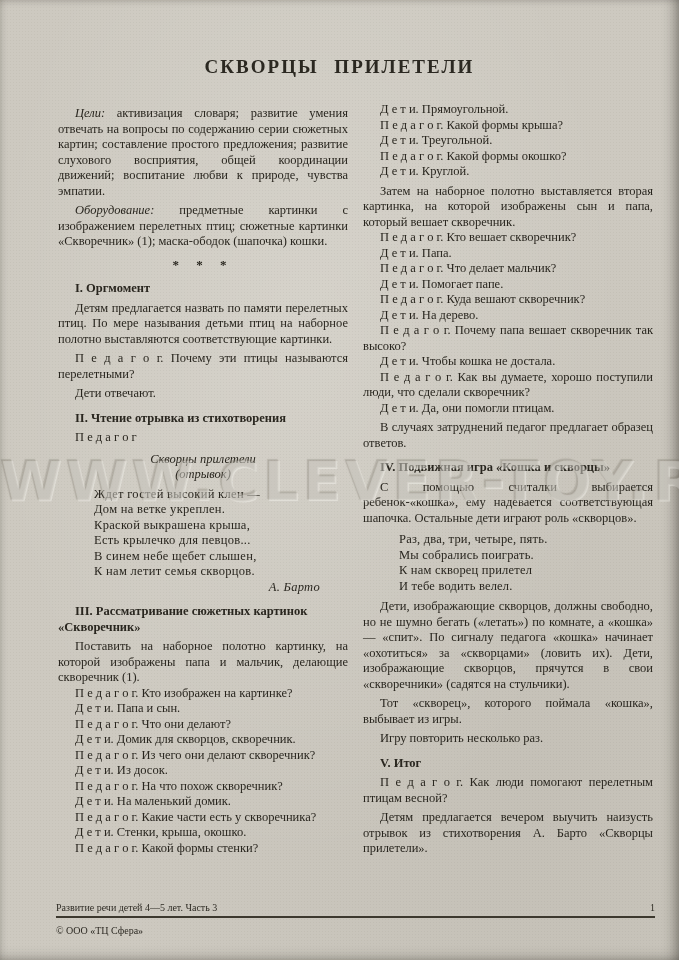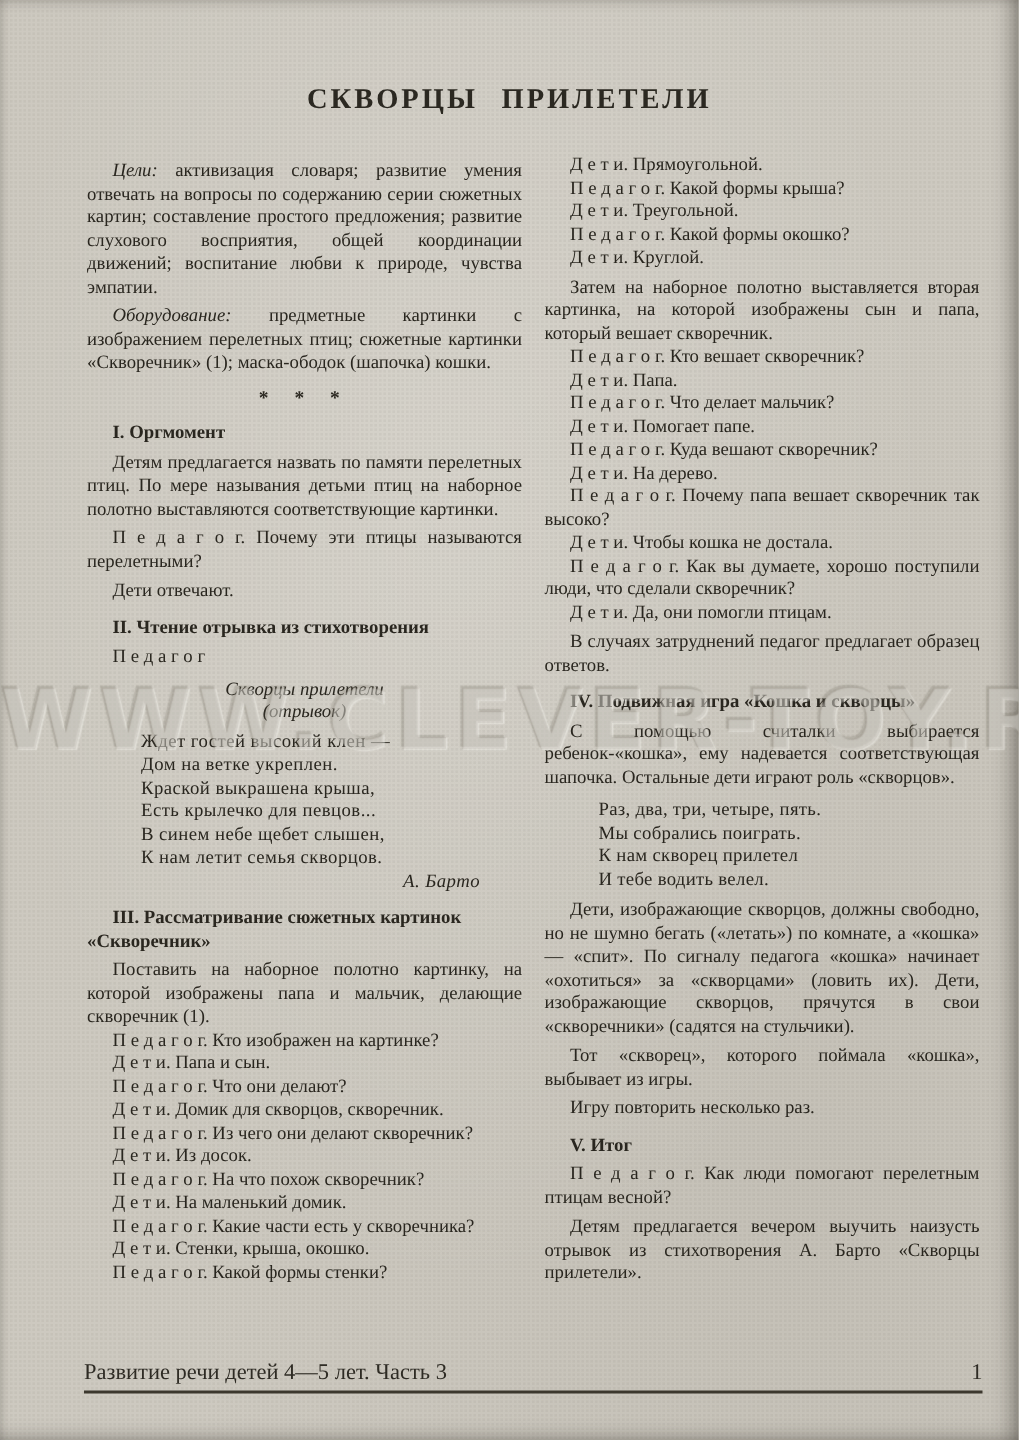--- a/index.html
+++ b/index.html
@@ -49,21 +49,21 @@
   .watermark{
     position:absolute;left:0;right:0;top:448px;z-index:6;
     text-align:center;white-space:nowrap;pointer-events:none;
     font-family:"DejaVu Sans","Liberation Sans",sans-serif;
     font-size:56px;font-weight:bold;letter-spacing:4px;
     color:rgba(120,112,98,0.10);
     text-shadow:1px 1px 1px rgba(255,255,250,0.40), -1px -1px 1px rgba(95,90,78,0.22);
   }
   .footer{
     position:absolute;left:56px;right:24px;bottom:24px;
-    font-size:15px;color:#2e2b24;
+    font-size:10px;color:#2e2b24;
   }
   .footer-top{display:flex;justify-content:space-between;align-items:baseline;margin-bottom:3px;}
   .footer-rule{border:0;border-top:2px solid #3c382e;margin:0 0 7px;}
 </style>
 </head>
 <body>
 
 <div class="page">
   <div class="watermark">WWW.CLEVER-TOY.RU</div>
   <h1 class="title">СКВОРЦЫ ПРИЛЕТЕЛИ</h1>
@@ -138,14 +138,15 @@
         <div class="para">П е д а г о г. Как люди помогают перелетным птицам весной?</div>
         <div class="para">Детям предлагается вечером выучить наизусть отрывок из стихотворения А. Барто «Скворцы прилетели».</div>
       </div>
   </div>
   <div class="footer">
     <div class="footer-top">
       <span>Развитие речи детей 4—5 лет. Часть 3</span>
       <span>1</span>
     </div>
     <hr class="footer-rule">
+    <div>© ООО «ТЦ Сфера»</div>
   </div>
 </div>
 
 </body></html>

